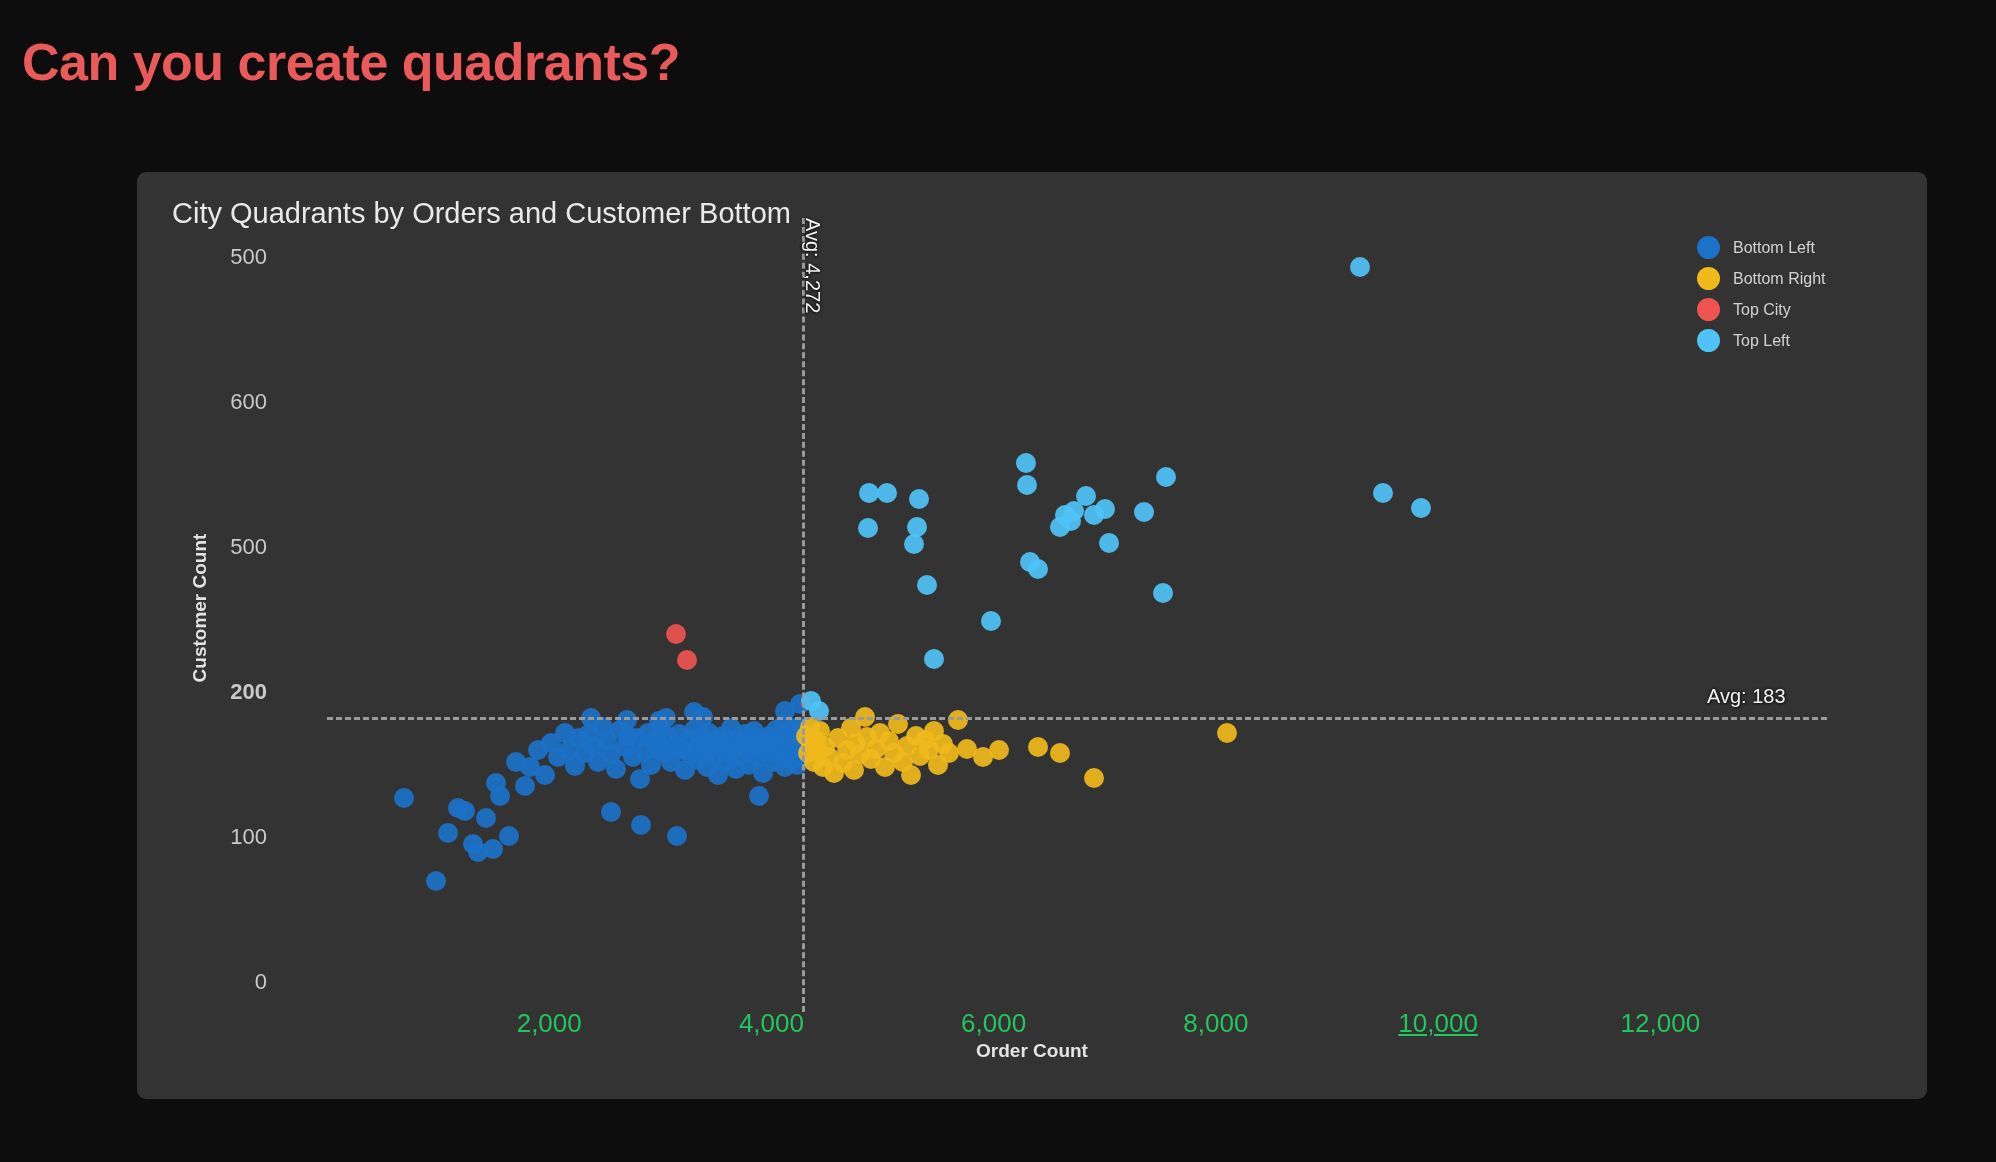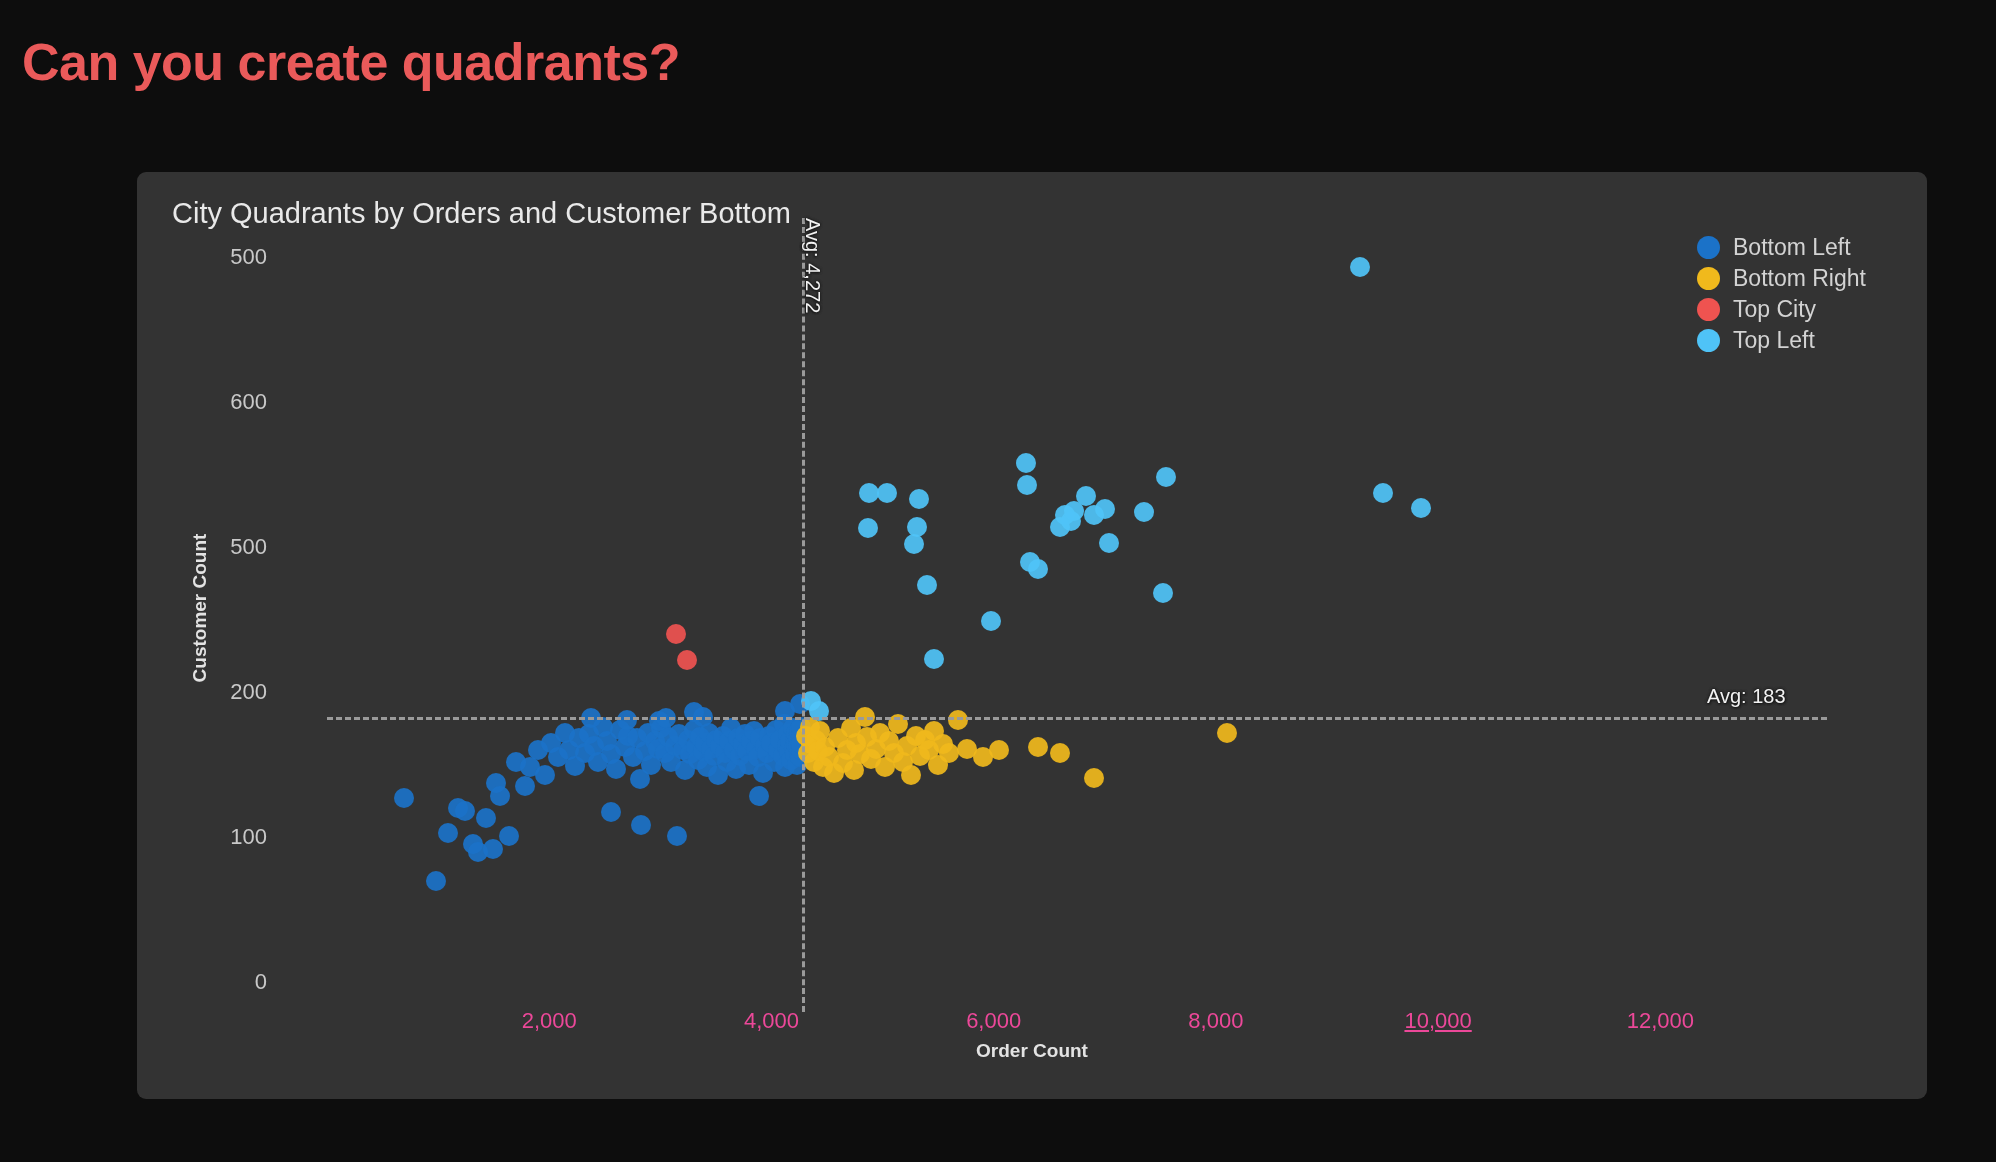--- a/index.html
+++ b/index.html
@@ -65,22 +65,22 @@
     text-align: right;
     font-size: 22px;
     color: #c9c9c9;
     transform: translateY(-50%);
   }
   .xtick {
     position: absolute;
     width: 160px;
     margin-left: -80px;
     text-align: center;
-    font-size: 22px;
-    color: #ec4899;
+    font-size: 26px;
+    color: #22c55e;
     top: 836px;
   }
   .dot {
     position: absolute;
     border-radius: 50%;
     transform: translate(-50%, -50%);
     opacity: 0.92;
   }
   #vline {
     position: absolute;
@@ -117,40 +117,40 @@
     align-items: center;
     height: 31px;
   }
   .legend-swatch {
     width: 23px; height: 23px;
     border-radius: 50%;
     margin-right: 13px;
     flex: 0 0 auto;
   }
   .legend-text {
-    font-size: 23px;
+    font-size: 16px;
     color: #d3d3d3;
     white-space: nowrap;
   }
 </style>
 </head>
 <body>
 
 <div id="page-title">Can you create quadrants?</div>
 
 <div id="chart-card">
   <div id="chart-title">City Quadrants by Orders and Customer Bottom</div>
 
   <div id="plot-area">
     <div class="axis-label-y">Customer Count</div>
     <div class="axis-label-x">Order Count</div>
     <div id="yticks">
         <div class="ytick" style="top: 810px; left: 10px;">0</div>
         <div class="ytick" style="top: 665px; left: 10px;">100</div>
-        <div class="ytick" style="top: 520px; left: 10px;">200</div>
+        <div class="ytick" style="top: 520px; left: 10px; font-weight: bold;">200</div>
         <div class="ytick" style="top: 375px; left: 10px;">500</div>
         <div class="ytick" style="top: 230px; left: 10px;">600</div>
         <div class="ytick" style="top: 85px; left: 10px;">500</div>
       </div>
     <div id="xticks">
         <div class="xtick" style="left: 412.222px;">2,000</div>
         <div class="xtick" style="left: 634.444px;">4,000</div>
         <div class="xtick" style="left: 856.667px;">6,000</div>
         <div class="xtick" style="left: 1078.89px;">8,000</div>
         <div class="xtick" style="left: 1301.11px; text-decoration: underline;">10,000</div>

